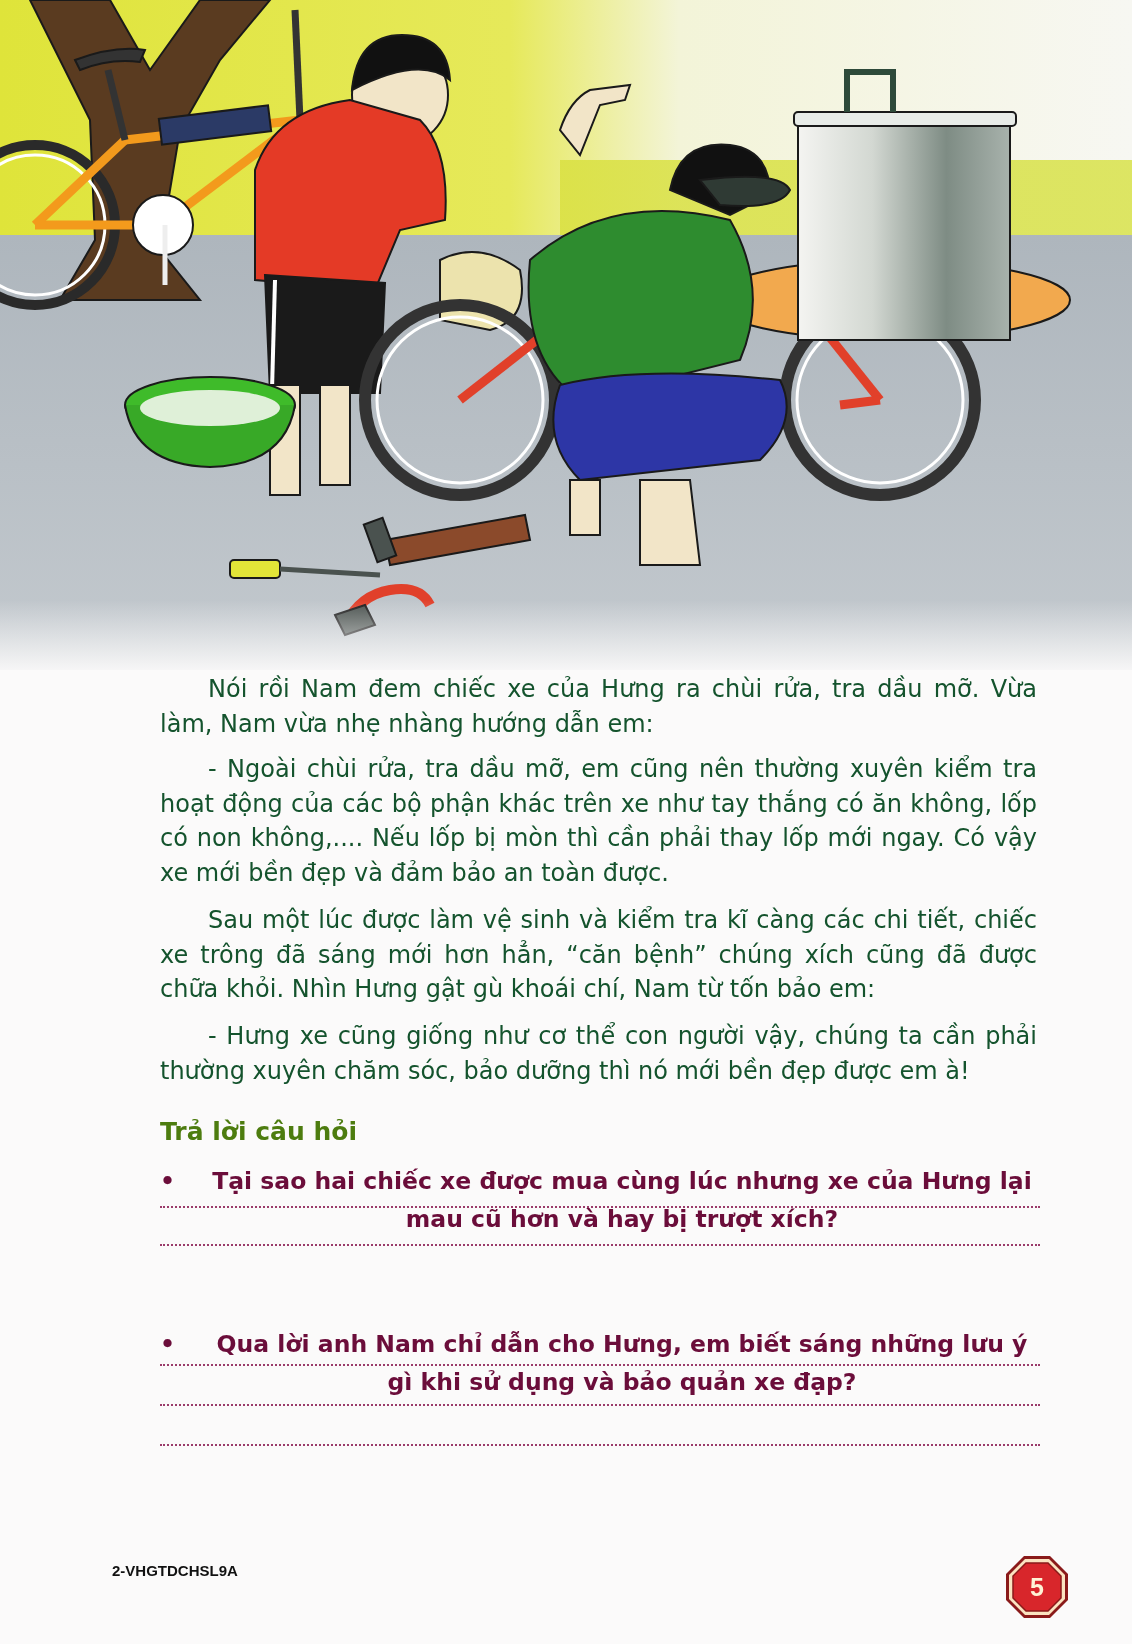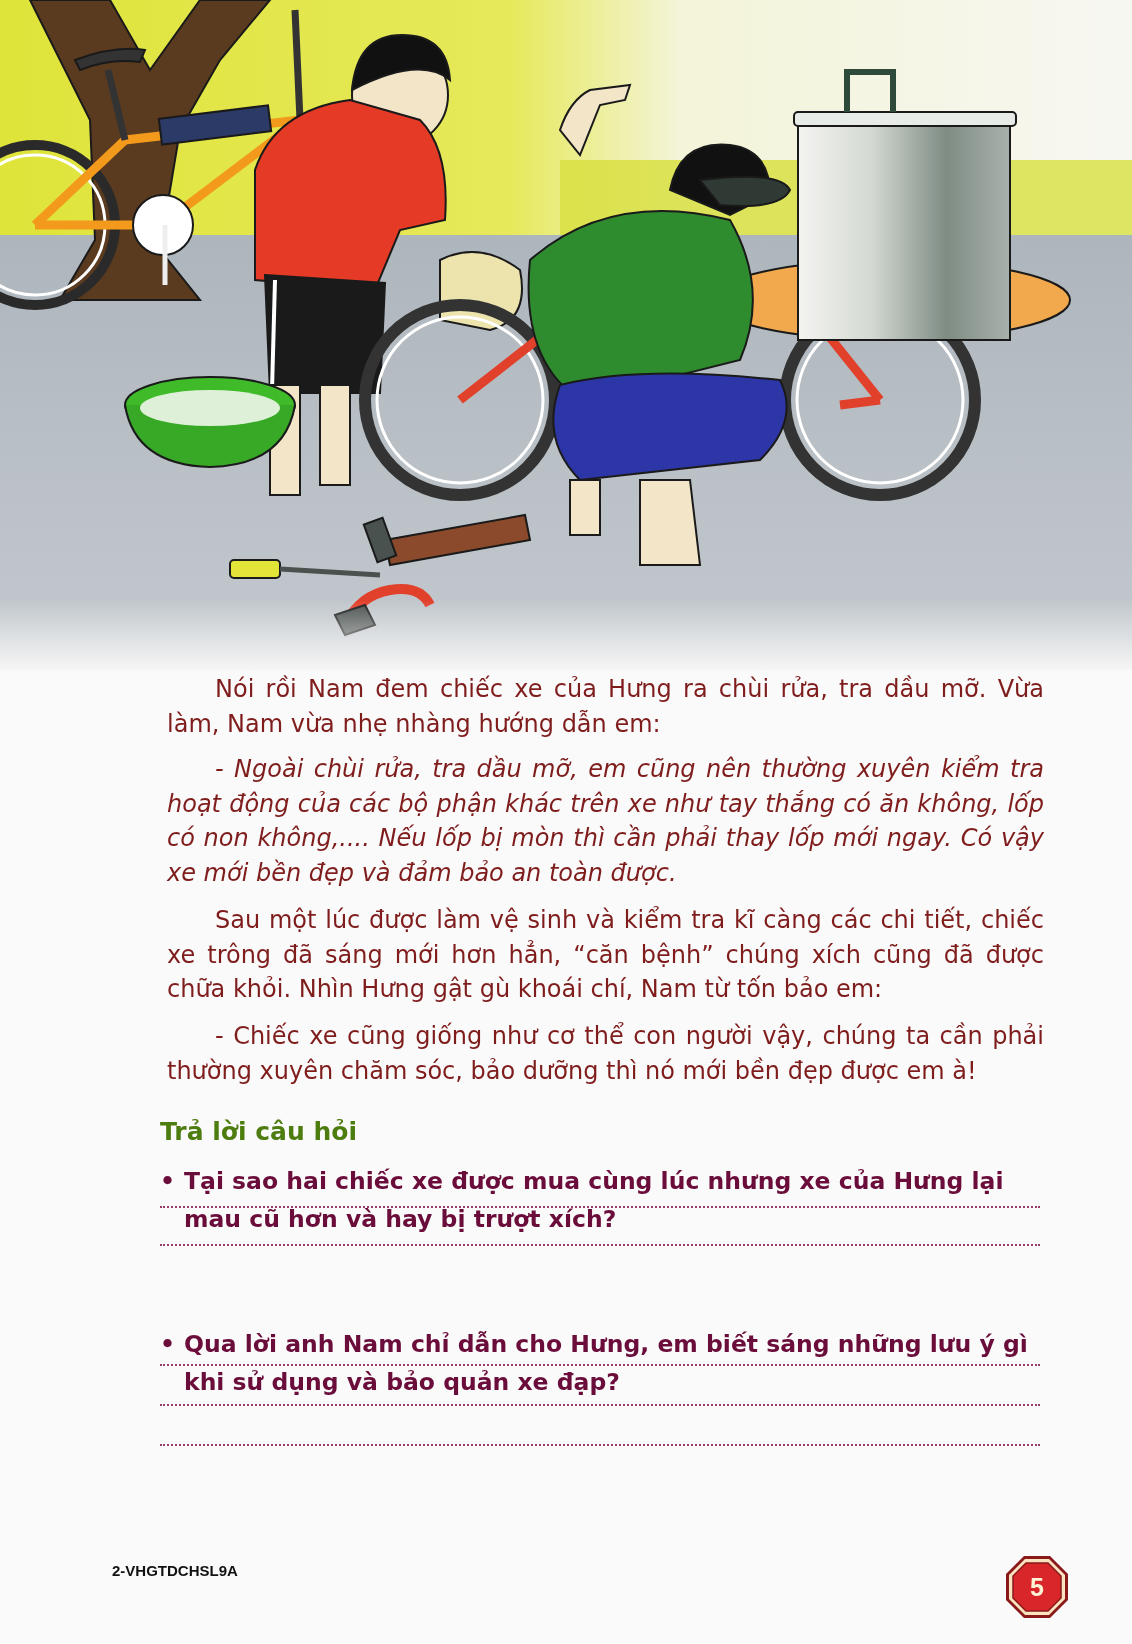--- a/index.html
+++ b/index.html
@@ -1,29 +1,29 @@
 <!DOCTYPE html>
 <html><head>
 <meta charset="utf-8">
 <style>
   html, body { margin:0; padding:0; }
   body { width:1132px; height:1644px; position:relative; overflow:hidden; background:#fbfafa; font-family:"DejaVu Sans", sans-serif; }
   .illus { position:absolute; left:0; top:0; width:1132px; height:670px; overflow:hidden; }
   .illus svg { display:block; }
   .fade { position:absolute; left:0; top:600px; width:1132px; height:90px; background:linear-gradient(to bottom, rgba(251,250,250,0), #fbfafa 85%); }
-  .text { position:absolute; left:167px; width:877px; color:#7f1d1d; font-size:24px; line-height:34.5px; }
+  .text { position:absolute; left:160px; width:877px; color:#14532d; font-size:24px; line-height:34.5px; }
   .para { margin:0; text-align:justify; text-indent:48px; }
   .p1 { top:672px; }
-  .p2 { top:752px;font-style:italic; }
+  .p2 { top:752px; }
   .p3 { top:903px; }
   .p4 { top:1019px; }
   .qhead { position:absolute; left:160px; top:1117px; color:#4d7c0f; font-size:25px; font-weight:bold; }
   .q { position:absolute; left:160px; width:880px; color:#6b0d3a; font-size:23.5px; font-weight:bold; line-height:38px; }
   .q .bullet { position:absolute; left:0; top:0; width:30px; }
-  .q .qt { margin-left:24px; display:block; }
+  .q .qt { margin-left:44px; display:block;text-align:center; }
   .q1 { top:1162px; }
   .q2 { top:1325px; }
   .ans { position:absolute; left:160px; width:880px; height:0; border-top:2.5px dotted #9b3b6a; }
   .footer-code { position:absolute; left:112px; top:1562px; font-size:15px; font-weight:bold; color:#111; font-family:"Liberation Sans", sans-serif; }
   .pagebadge { position:absolute; left:1005px; top:1555px; width:64px; height:64px; }
   .pagebadge span { position:absolute; left:0; top:0; width:64px; height:64px; line-height:64px; text-align:center; color:#fff3d6; font-weight:bold; font-size:25px; font-family:"Liberation Sans", sans-serif; }
 </style>
 </head>
 <body>
 
@@ -124,21 +124,21 @@
       <path d="M345 625 q15 -30 45 -35 q30 -5 40 15" fill="none" stroke="#e1402a" stroke-width="10"></path>
       <path d="M335 615 l30 -10 l10 20 l-30 10 z" fill="#4a524f"></path>
     </g>
   </svg>
 </div>
 <div class="fade"></div>
 
 <p class="text para p1">Nói rồi Nam đem chiếc xe của Hưng ra chùi rửa, tra dầu mỡ. Vừa làm, Nam vừa nhẹ nhàng hướng dẫn em:</p>
 <p class="text para p2">- Ngoài chùi rửa, tra dầu mỡ, em cũng nên thường xuyên kiểm tra hoạt động của các bộ phận khác trên xe như tay thắng có ăn không, lốp có non không,.... Nếu lốp bị mòn thì cần phải thay lốp mới ngay. Có vậy xe mới bền đẹp và đảm bảo an toàn được.</p>
 <p class="text para p3">Sau một lúc được làm vệ sinh và kiểm tra kĩ càng các chi tiết, chiếc xe trông đã sáng mới hơn hẳn, “căn bệnh” chúng xích cũng đã được chữa khỏi. Nhìn Hưng gật gù khoái chí, Nam từ tốn bảo em:</p>
-<p class="text para p4">- Chiếc xe cũng giống như cơ thể con người vậy, chúng ta cần phải thường xuyên chăm sóc, bảo dưỡng thì nó mới bền đẹp được em à!</p>
+<p class="text para p4">- Hưng xe cũng giống như cơ thể con người vậy, chúng ta cần phải thường xuyên chăm sóc, bảo dưỡng thì nó mới bền đẹp được em à!</p>
 
 <div class="qhead">Trả lời câu hỏi</div>
 
 <div class="q q1">
   <span class="bullet">•</span>
   <span class="qt">Tại sao hai chiếc xe được mua cùng lúc nhưng xe của Hưng lại mau cũ hơn và hay bị trượt xích?</span>
 </div>
 <div class="ans" style="top:1206px;"></div>
 <div class="ans" style="top:1244px;"></div>
 

